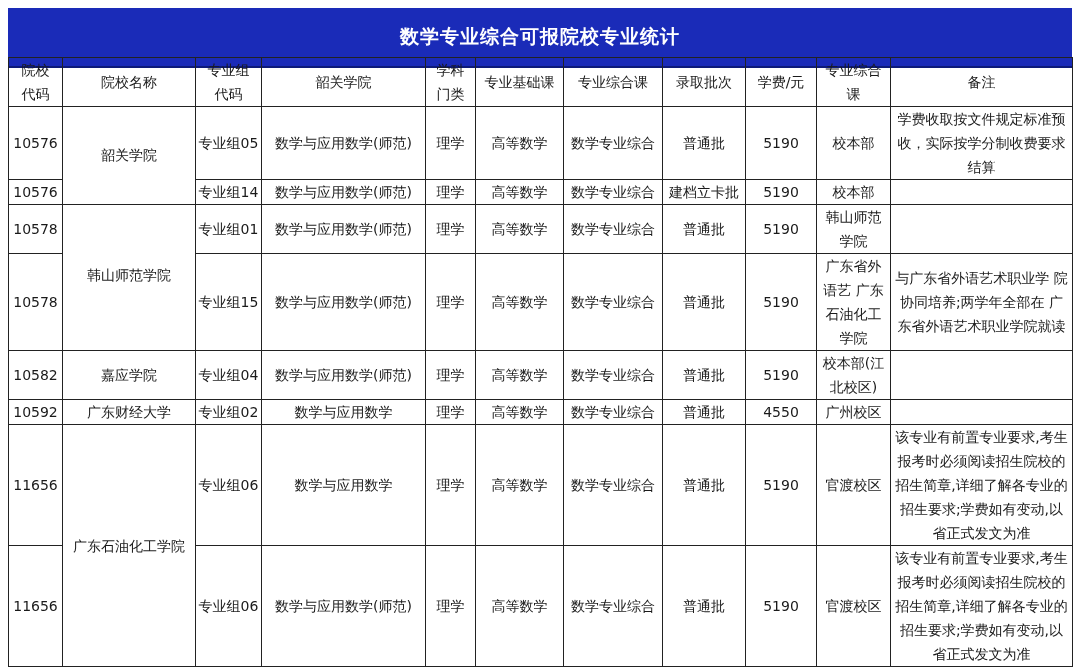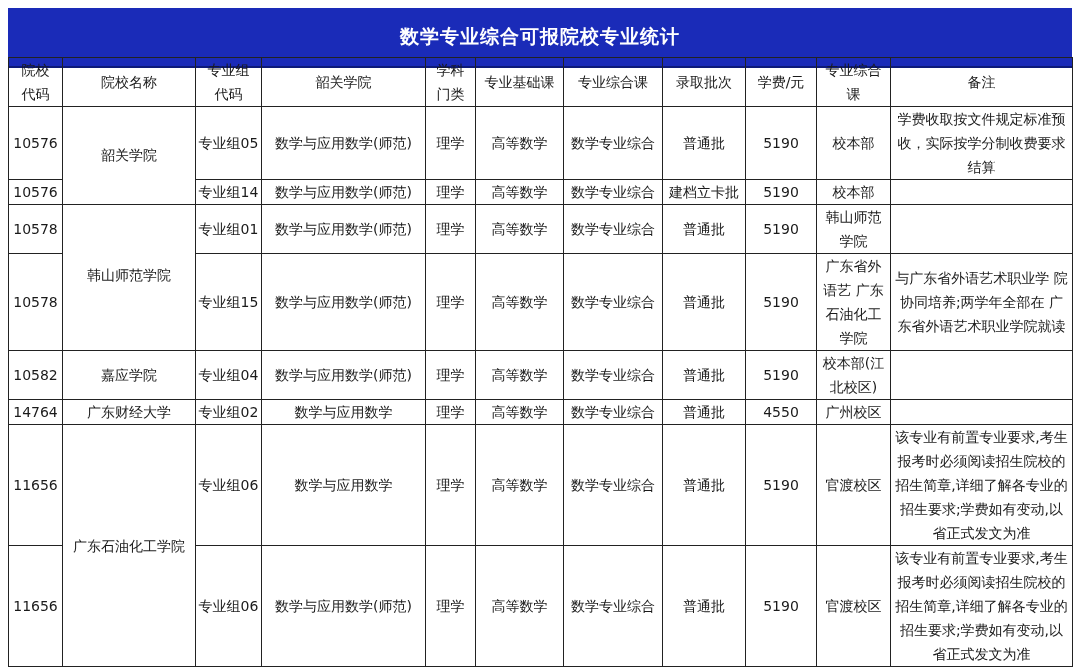--- a/index.html
+++ b/index.html
@@ -116,21 +116,21 @@
       <td>理学</td>
       <td>高等数学</td>
       <td>数学专业综合</td>
       <td>普通批</td>
       <td>5190</td>
       <td>校本部(江北校区)</td>
       <td class="remark"></td>
     </tr>
 
     <tr style="height:24px">
-      <td>14764</td>
+      <td>10592</td>
       <td>广东财经大学</td>
       <td>专业组02</td>
       <td>数学与应用数学</td>
       <td>理学</td>
       <td>高等数学</td>
       <td>数学专业综合</td>
       <td>普通批</td>
       <td>4550</td>
       <td>广州校区</td>
       <td class="remark"></td>

